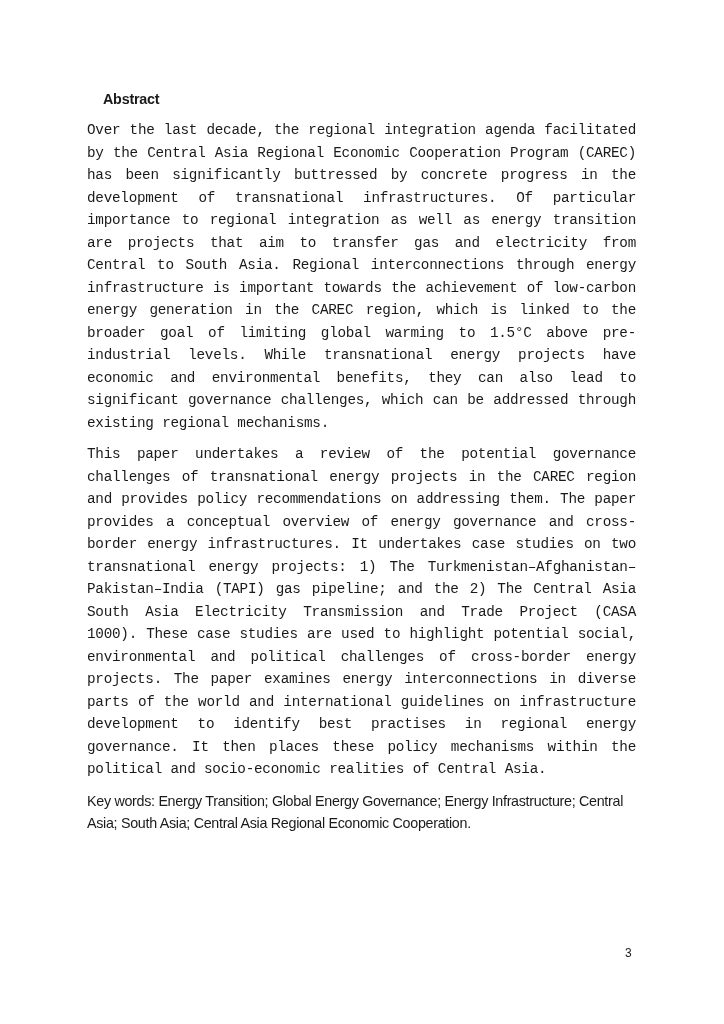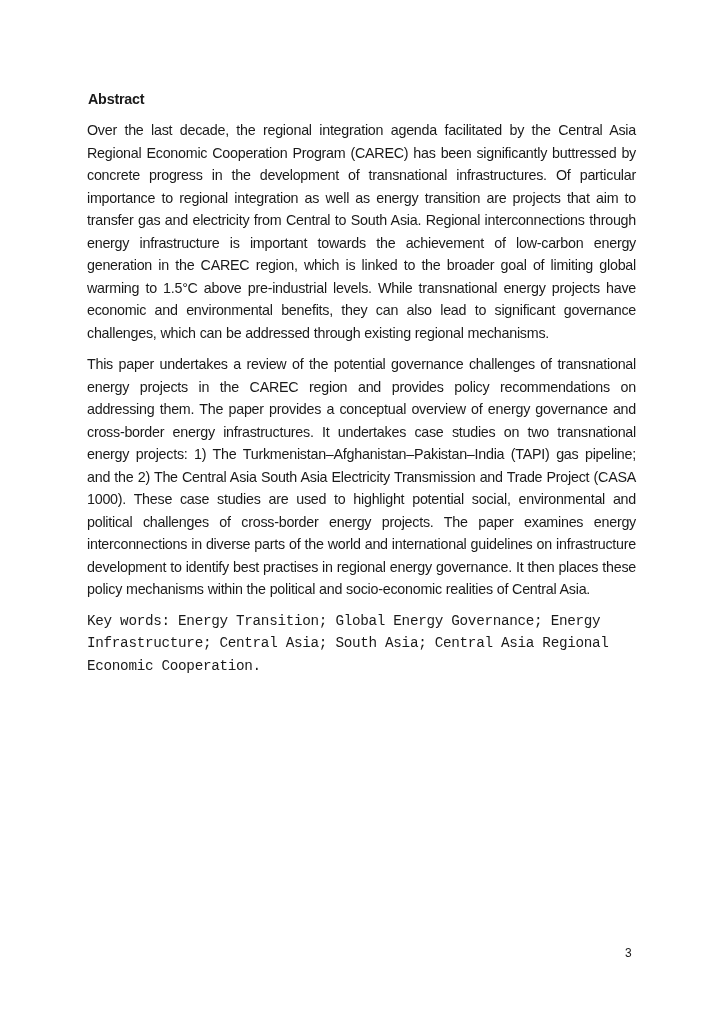--- a/index.html
+++ b/index.html
@@ -26,35 +26,35 @@
       left: 87px;
       top: 88px;
       width: 549px;
       font-family: "Liberation Sans", sans-serif;
       color: #1a1a1a;
       font-size: 14.3px;
       line-height: 22.5px;
     }
     .heading {
       font-weight: bold;
-      margin: 0 0 9px 1px;
+      margin: 0 0 9px 16px;
       line-height: 22px;
       letter-spacing: -0.2px;
     }
     .para {
       margin: 0 0 9px 0;
       text-align: justify;
       letter-spacing: -0.25px;
       word-spacing: 0.2px;
+      font-family: Liberation Mono, monospace;
     }
     .keywords {
       margin: 0;
       text-align: left;
       letter-spacing: -0.3px;
-      font-family: Liberation Mono, monospace;
     }
     .page-number {
       position: absolute;
       left: 625px;
       top: 946px;
       font-family: "Liberation Sans", sans-serif;
       font-size: 12px;
       color: #1a1a1a;
     }
   </style>

